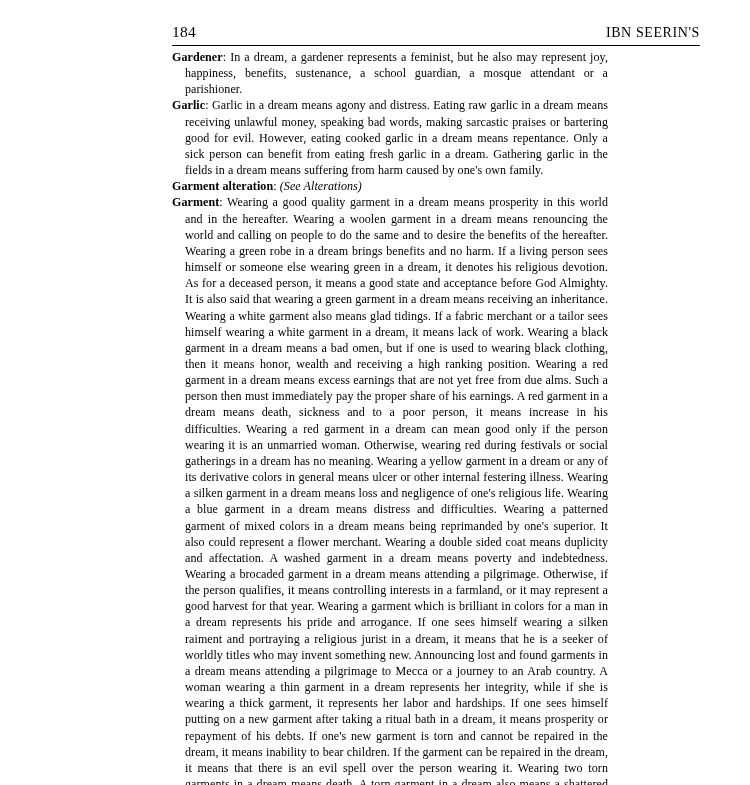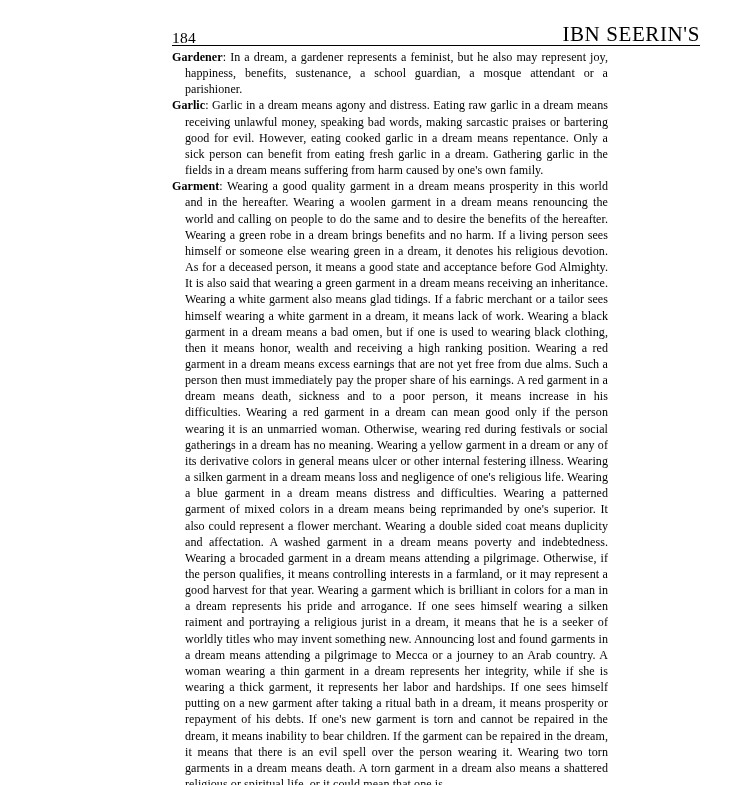--- a/index.html
+++ b/index.html
@@ -33,21 +33,21 @@
     display: flex;
     align-items: flex-end;
     justify-content: space-between;
   }
   .folio {
     font-size: 15.5px;
     letter-spacing: 0.2px;
     line-height: 1;
   }
   .book-title {
-    font-size: 21px;
+    font-size: 14px;
     letter-spacing: 0.6px;
     line-height: 1;
   }
   .head-rule {
     position: absolute;
     left: 172px;
     top: 29px;
     width: 528px;
     height: 0;
     border-top: 1.4px solid #000;
@@ -102,17 +102,18 @@
   </div>
   <div class="head-rule"></div>
 
   <div class="column">
 
 
     <p class="entry"><span class="hw">Gardener</span><span>: </span><span>In a dream, a gardener represents a feminist, but he also may represent joy, happiness, benefits, sustenance, a school guardian, a mosque attendant or a parishioner.</span></p>
 
     <p class="entry"><span class="hw">Garlic</span><span>: </span><span>Garlic in a dream means agony and distress. Eating raw garlic in a dream means receiving unlawful money, speaking bad words, making sarcastic praises or bartering good for evil. However, eating cooked garlic in a dream means repentance. Only a sick person can benefit from eating fresh garlic in a dream. Gathering garlic in the fields in a dream means suffering from harm caused by one's own family.</span></p>
 
+    <p class="entry"><span class="hw">Garment alteration</span><span>: </span><span class="ital">(See Alterations)</span></p>
 
     <p class="entry"><span class="hw">Garment</span><span>: </span><span>Wearing a good quality garment in a dream means prosperity in this world and in the hereafter. Wearing a woolen garment in a dream means renouncing the world and calling on people to do the same and to desire the benefits of the hereafter. Wearing a green robe in a dream brings benefits and no harm. If a living person sees himself or someone else wearing green in a dream, it denotes his religious devotion. As for a deceased person, it means a good state and acceptance before God Almighty. It is also said that wearing a green garment in a dream means receiving an inheritance. Wearing a white garment also means glad tidings. If a fabric merchant or a tailor sees himself wearing a white garment in a dream, it means lack of work. Wearing a black garment in a dream means a bad omen, but if one is used to wearing black clothing, then it means honor, wealth and receiving a high ranking position. Wearing a red garment in a dream means excess earnings that are not yet free from due alms. Such a person then must immediately pay the proper share of his earnings. A red garment in a dream means death, sickness and to a poor person, it means increase in his difficulties. Wearing a red garment in a dream can mean good only if the person wearing it is an unmarried woman. Otherwise, wearing red during festivals or social gatherings in a dream has no meaning. Wearing a yellow garment in a dream or any of its derivative colors in general means ulcer or other internal festering illness. Wearing a silken garment in a dream means loss and negligence of one's religious life. Wearing a blue garment in a dream means distress and difficulties. Wearing a patterned garment of mixed colors in a dream means being reprimanded by one's superior. It also could represent a flower merchant. Wearing a double sided coat means duplicity and affectation. A washed garment in a dream means poverty and indebtedness. Wearing a brocaded garment in a dream means attending a pilgrimage. Otherwise, if the person qualifies, it means controlling interests in a farmland, or it may represent a good harvest for that year. Wearing a garment which is brilliant in colors for a man in a dream represents his pride and arrogance. If one sees himself wearing a silken raiment and portraying a religious jurist in a dream, it means that he is a seeker of worldly titles who may invent something new. Announcing lost and found garments in a dream means attending a pilgrimage to Mecca or a journey to an Arab country. A woman wearing a thin garment in a dream represents her integrity, while if she is wearing a thick garment, it represents her labor and hardships. If one sees himself putting on a new garment after taking a ritual bath in a dream, it means prosperity or repayment of his debts. If one's new garment is torn and cannot be repaired in the dream, it means inability to bear children. If the garment can be repaired in the dream, it means that there is an evil spell over the person wearing it. Wearing two torn garments in a dream means death. A torn garment in a dream also means a shattered religious or spiritual life, or it could mean that one is</span></p>
 
   </div>
 </div>
 
 </body></html>

